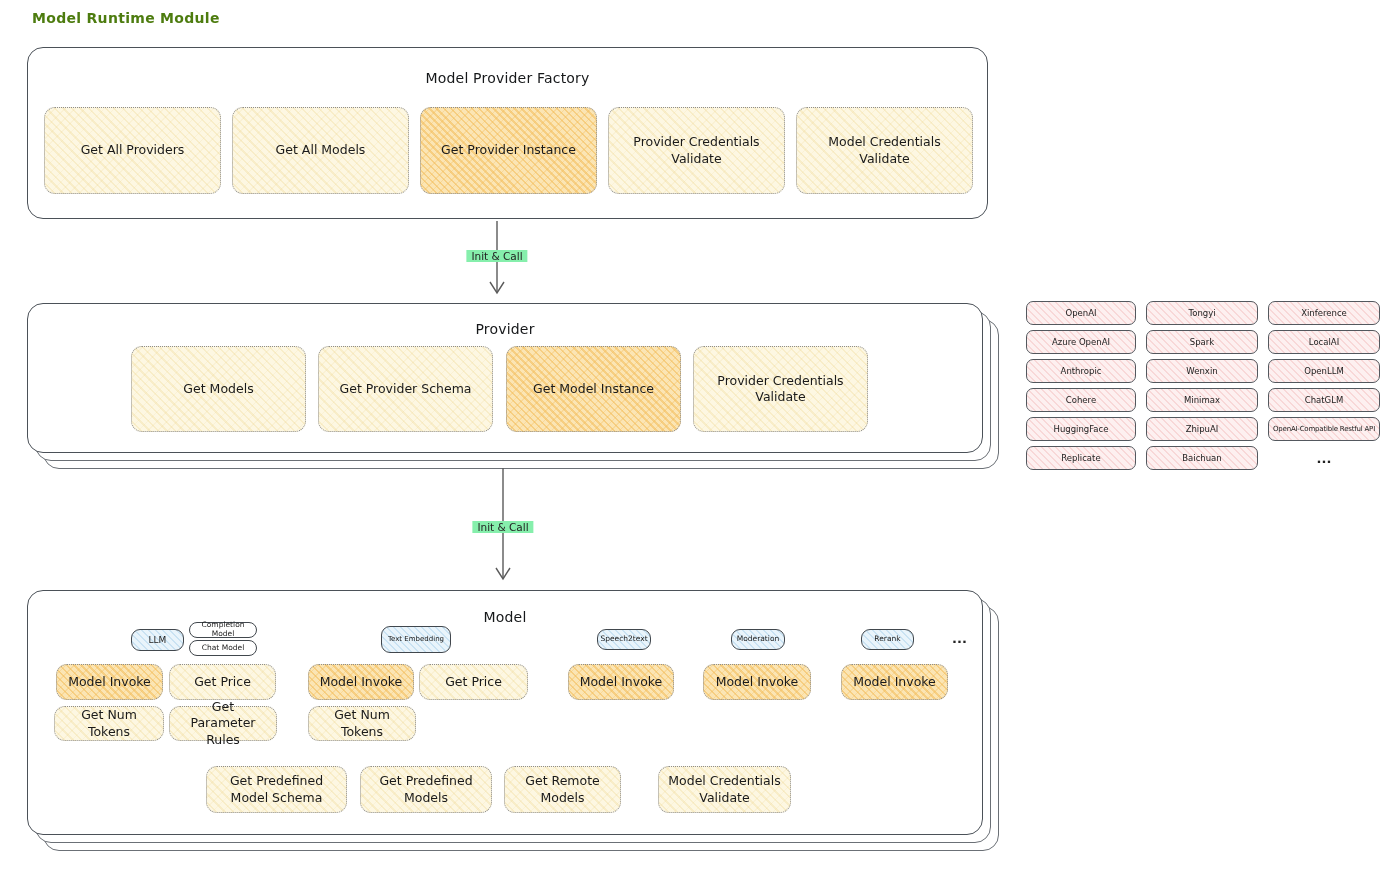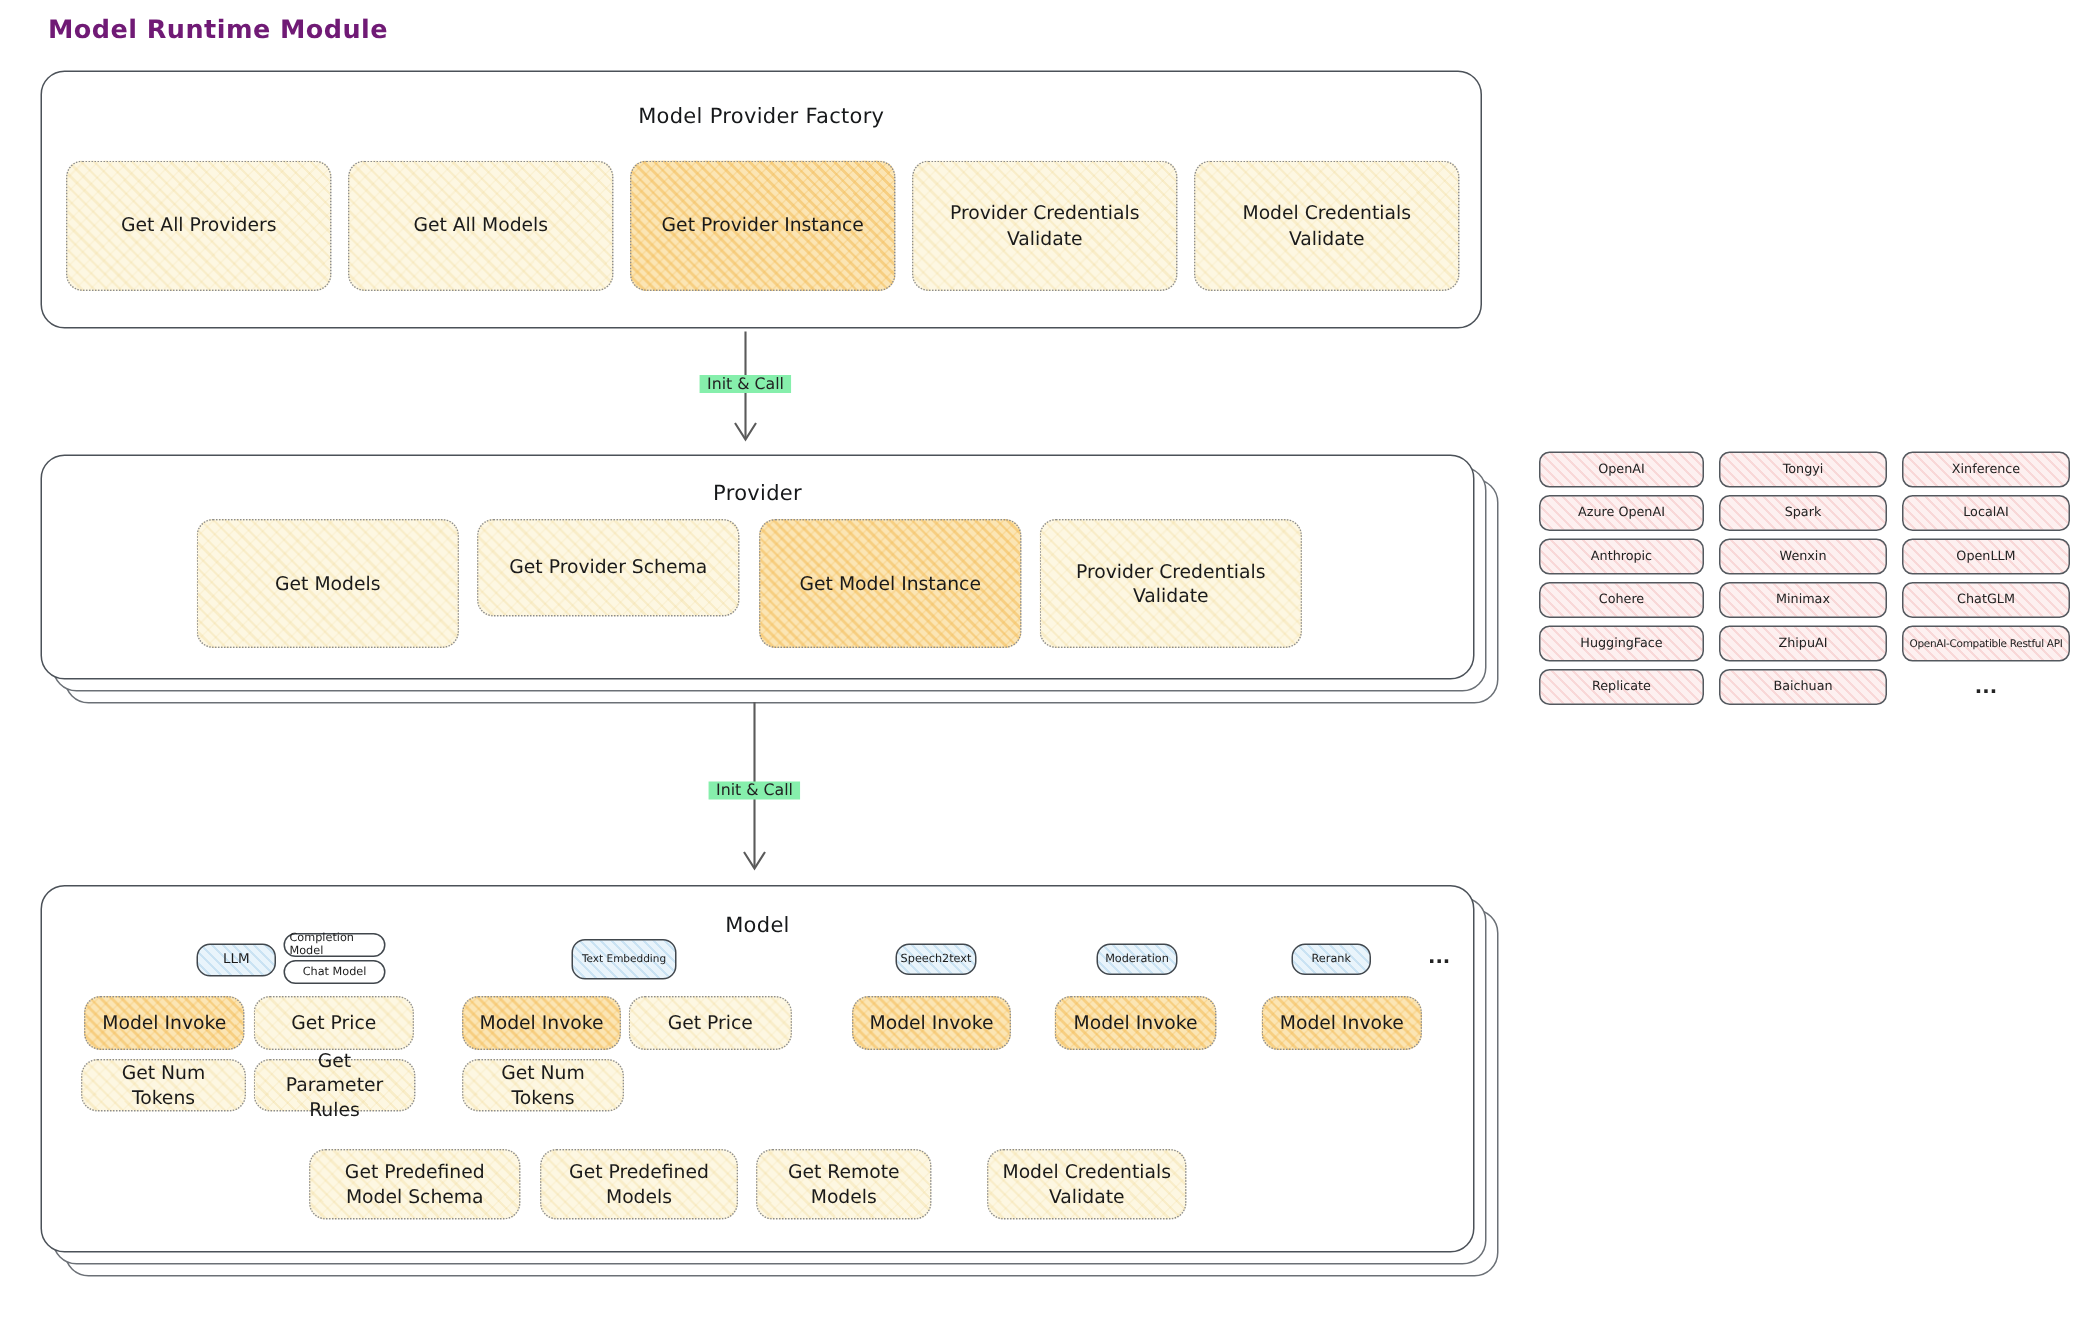--- a/index.html
+++ b/index.html
@@ -1,22 +1,22 @@
 <!DOCTYPE html>
 <html><head>
 <meta charset="utf-8">
 <style>
   html,body { margin:0; padding:0; background:#ffffff; }
   .canvas {
     position:relative; width:1393px; height:880px; background:#ffffff;
     font-family:"DejaVu Sans", sans-serif; color:#1d1d1d; overflow:hidden;
   }
   .page-title {
-    position:absolute; left:32px; top:10px; font-size:17px; font-weight:bold;
-    letter-spacing:0.3px; color:#701a75;
+    position:absolute; left:32px; top:10px; font-size:14px; font-weight:bold;
+    letter-spacing:0.3px; color:#4d7c0f;
   }
   
   .panel {
     position:absolute; background:#ffffff; border:1.5px solid #4b5158;
     border-radius:16px; box-sizing:border-box;text-decoration:underline;
   }
   .ghost {
     position:absolute; background:#ffffff; border:1.3px solid #6b7076;
     border-radius:16px; box-sizing:border-box;
   }
@@ -55,21 +55,21 @@
     font-size:8.5px; color:#222; box-sizing:border-box; white-space:nowrap;
     background:
       repeating-linear-gradient(45deg, rgba(236,153,153,0.28) 0 1.4px, rgba(0,0,0,0) 1.4px 5px),
       #fdf0f0;
   }
   .pv.small { font-size:7px; letter-spacing:-0.2px; }
   .pv.more { border:none; background:none; font-size:13px; font-weight:bold; }
   
   .tab {
     position:absolute; display:flex; align-items:center; justify-content:center;
-    text-align:left; box-sizing:border-box; border:1.3px solid #41474d;
+    text-align:center; box-sizing:border-box; border:1.3px solid #41474d;
     border-radius:9px; font-size:8px; line-height:1.15; padding:1px 3px; color:#1b1b1b;
     background:
       repeating-linear-gradient(45deg, rgba(130,186,224,0.30) 0 1.4px, rgba(0,0,0,0) 1.4px 5px),
       #e9f4fb;
   }
   .tab.white { background:#ffffff; font-size:7.5px; border-radius:8px; }
   .dots { position:absolute; font-size:13px; font-weight:bold; color:#222; }
   
   .arrow { position:absolute; overflow:visible; }
   .arrow line, .arrow polyline { stroke:#5a5a5a; stroke-width:1.4; fill:none; }
@@ -98,21 +98,21 @@
     <line x1="9" y1="0" x2="9" y2="71"></line>
     <polyline points="2,61 9,72 16,61"></polyline>
   </svg>
   <div class="arrow-label" style="left:497px;top:250px">Init &amp; Call</div>
 
   <div class="ghost" style="left:43px;top:319px;width:956px;height:150px"></div>
   <div class="ghost" style="left:35px;top:311px;width:956px;height:150px"></div>
   <div class="panel" style="left:27px;top:303px;width:956px;height:150px">
     <div class="panel-title" style="top:17px">Provider</div>
     <div class="btn yellow" style="left:103px;top:42px;width:175px;height:86px">Get Models</div>
-    <div class="btn yellow" style="left:290px;top:42px;width:175px;height:65px">Get Provider Schema</div>
+    <div class="btn yellow" style="left:290px;top:42px;width:175px;height:86px">Get Provider Schema</div>
     <div class="btn orange" style="left:478px;top:42px;width:175px;height:86px">Get Model Instance</div>
     <div class="btn yellow" style="left:665px;top:42px;width:175px;height:86px">Provider Credentials Validate</div>
   </div>
 
   <div class="pv-grid">
     <div class="pv">OpenAI</div>
     <div class="pv">Tongyi</div>
     <div class="pv">Xinference</div>
     <div class="pv">Azure OpenAI</div>
     <div class="pv">Spark</div>

